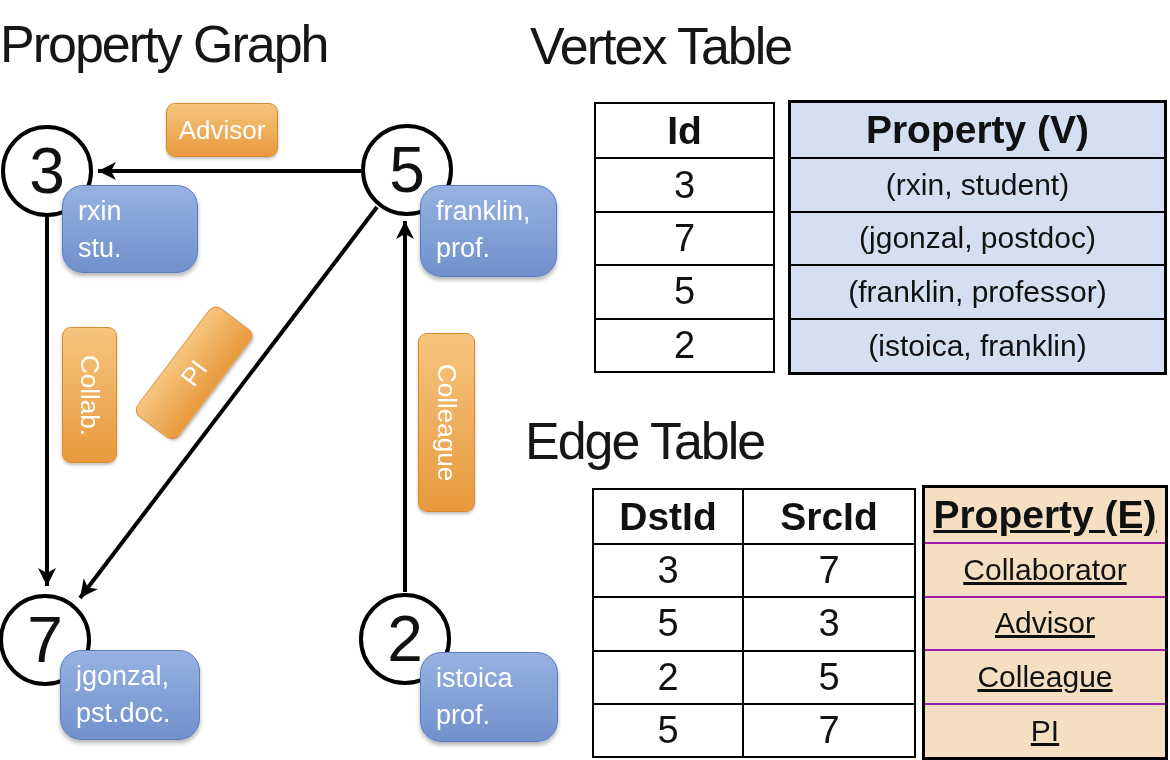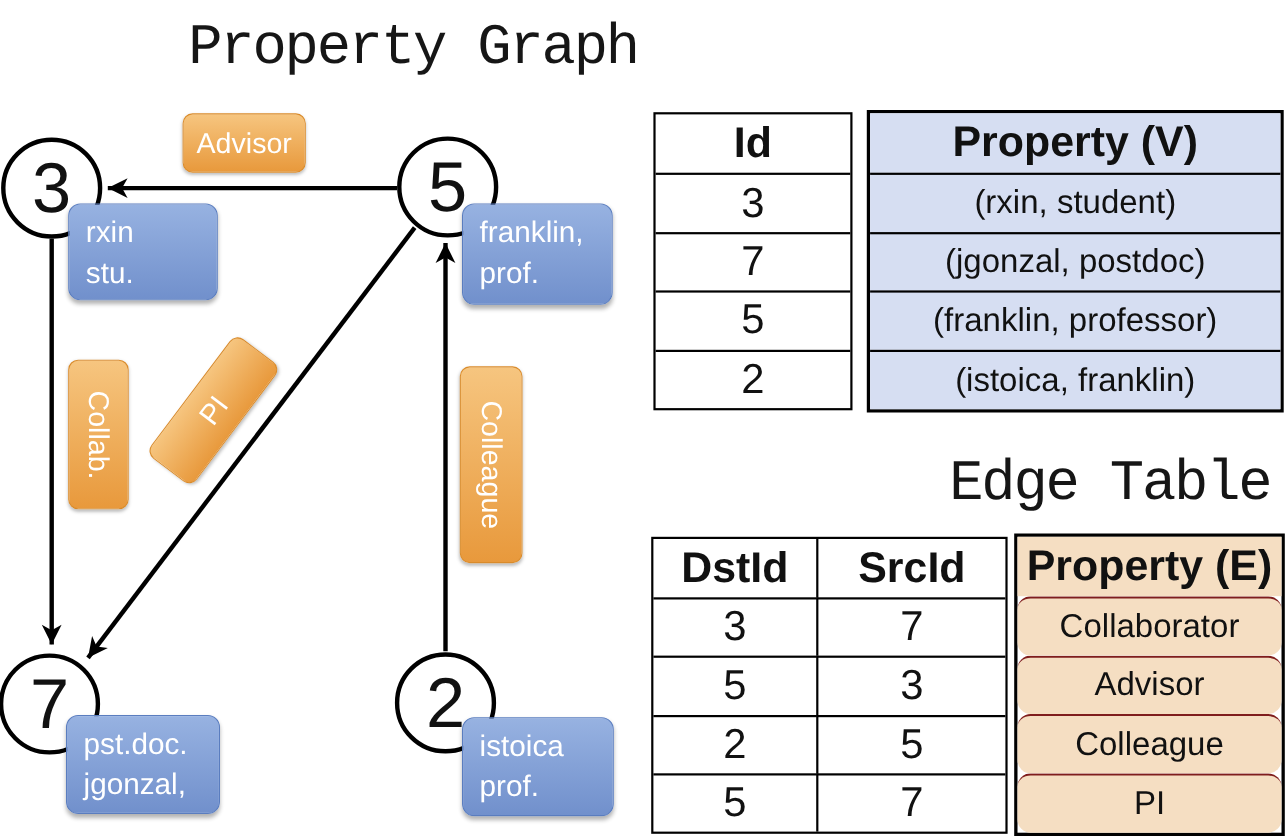--- a/index.html
+++ b/index.html
@@ -2,41 +2,41 @@
 <html style="--blue_cell: #d6def2; --tan_cell: #f5dec2; --orange_top: #f6c57f; --orange_bottom: #e8993c; --blue_box_top: #97b2e1; --blue_box_bottom: #7190cc; --line: #000000;"><head>
 <meta charset="utf-8">
 <style>
   html,body{margin:0;padding:0;background:#fff;}
   .canvas{
     position:relative;width:1170px;height:760px;overflow:hidden;
     font-family:"Liberation Sans",sans-serif;color:#111;background:#fff;
   }
   
   .big-title{
-    position:absolute;text-align:right;font-size:52px;font-weight:400;
-    letter-spacing:-2px;color:#161616;white-space:nowrap;font-family:Liberation Mono, monospace;
+    position:absolute;text-align:left;font-size:52px;font-weight:400;
+    letter-spacing:-2px;color:#161616;white-space:nowrap;
   }
   #graph-title{left:0;top:14px;width:580px;}
   #vertex-title{left:530px;top:16px;width:630px;}
   #edge-title{left:525px;top:400px;width:630px;margin-top:11px;}
 
   
   #edge-svg{position:absolute;left:0;top:0;z-index:1;}
   .gnode{
     position:absolute;width:92px;height:92px;border:4px solid #000;border-radius:50%;
     background:#fff;box-sizing:border-box;display:flex;align-items:center;justify-content:center;
     font-size:64px;font-weight:300;color:#111;z-index:3;
   }
   #node-3{left:1px;top:125px;}
   #node-5{left:361px;top:124px;}
   #node-7{left:-1px;top:594px;}
   #node-2{left:359px;top:593px;}
 
   .vprop{
-    position:absolute;z-index:4;border-radius:11px;color:#fff;
+    position:absolute;z-index:4;border-radius:21px;color:#fff;
     background:linear-gradient(#97b2e1,#7190cc);
     border:1px solid #5a7dbf;box-shadow:0 3px 4px rgba(0,0,0,.30);
     font-size:27px;line-height:37px;padding:7px 6px 0 15px;box-sizing:border-box;
   }
   #prop-rxin{left:62px;top:185px;width:136px;height:88px;}
   #prop-franklin{left:420px;top:185px;width:137px;height:92px;}
   #prop-jgonzal{left:60px;top:650px;width:140px;height:90px;}
   #prop-istoica{left:420px;top:652px;width:138px;height:90px;}
 
   .elabel{
@@ -53,38 +53,38 @@
 
   
   .subtable{position:absolute;box-sizing:border-box;background:#fff;display:grid;}
   .cell{
     display:flex;align-items:center;justify-content:center;
     font-size:30px;color:#111;box-sizing:border-box;white-space:nowrap;
   }
   .cell.num{font-size:38px;}
   .cell.hdr{font-weight:bold;font-size:39px;}
   .blue .cell{background:var(--blue_cell);}
-  .tan .cell{background:var(--tan_cell);}
+  .tan .cell{background:var(--tan_cell);text-decoration:underline;}
 
   #vt-id{left:594px;top:102px;width:181px;height:271px;border:2px solid #000;
          grid-template-rows:repeat(5,1fr);}
   #vt-id .cell + .cell{border-top:2px solid #000;}
 
   #vt-prop{left:788px;top:100px;width:379px;height:275px;border:3px solid #000;
            grid-template-rows:repeat(5,1fr);}
   #vt-prop .cell + .cell{border-top:2px solid #000;}
 
   #et-main{left:592px;top:488px;width:324px;height:270px;border:2px solid #000;
            grid-template-columns:148px 1fr;grid-template-rows:repeat(5,1fr);}
   #et-main .cell:nth-child(even){border-left:2px solid #000;}
   #et-main .cell:nth-child(n+3){border-top:2px solid #000;}
 
   #et-prop{left:922px;top:485px;width:246px;height:275px;border:3px solid #000;
            grid-template-rows:repeat(5,1fr);}
-  #et-prop .cell + .cell{border-top:2px solid #7f1d1d;border-radius:12px;}
+  #et-prop .cell + .cell{border-top:2px solid #a21caf;}
 </style>
 </head>
 <body>
 
 <div class="canvas">
 
   <div id="graph-title" class="big-title">Property Graph</div>
 
   <svg id="edge-svg" width="580" height="760" viewBox="0 0 580 760">
     <defs>
@@ -126,28 +126,29 @@
 
   <div id="prop-rxin" class="vprop">
     <div>rxin</div>
     <div>stu.</div>
   </div>
   <div id="prop-franklin" class="vprop">
     <div>franklin,</div>
     <div>prof.</div>
   </div>
   <div id="prop-jgonzal" class="vprop">
+    <div>jgonzal,</div>
     <div>pst.doc.</div>
-    <div>jgonzal,</div>
   </div>
   <div id="prop-istoica" class="vprop">
     <div>istoica</div>
     <div>prof.</div>
   </div>
 
+  <div id="vertex-title" class="big-title">Vertex Table</div>
 
   <div id="vt-id" class="subtable">
     <div class="cell hdr">Id</div>
     <div class="cell num">3</div>
     <div class="cell num">7</div>
     <div class="cell num">5</div>
     <div class="cell num">2</div>
   </div>
 
   <div id="vt-prop" class="subtable blue">

